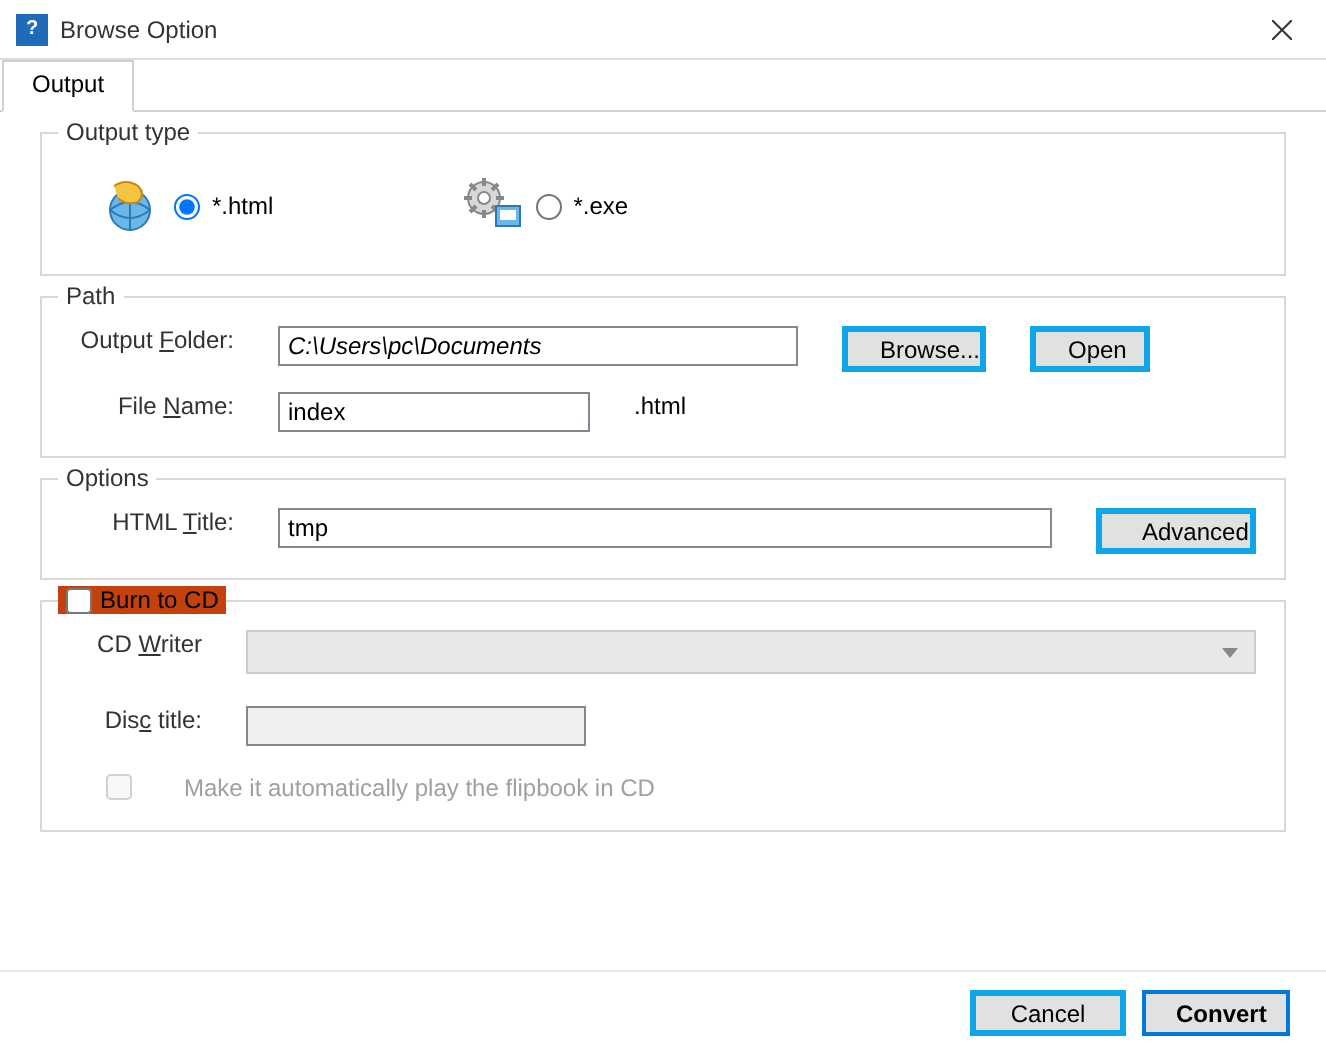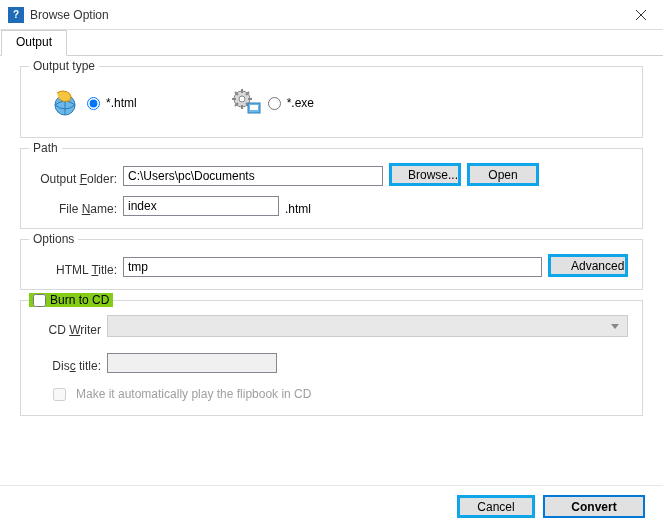--- a/index.html
+++ b/index.html
@@ -17,31 +17,31 @@
 .content { padding: 10px 20px 8px 20px; }
 
 .groupbox { border: 1px solid #d8d8d8; margin-bottom: 10px; padding: 14px 14px 12px 14px; position: relative; }
 .groupbox > .legend { position: absolute; top: -8px; left: 8px; background: #fff; padding: 0 4px; color: #333; }
 
 .outputrow { display: flex; align-items: center; gap: 11px; padding: 6px 14px; }
 .opt { display: flex; align-items: center; gap: 6px; }
 .opticon { width: 32px; height: 32px; }
 .radio { width: 13px; height: 13px; }
 
-.row { display: flex; align-items: flex-end; margin-bottom: 10px; gap: 6px; }
+.row { display: flex; align-items: flex-start; margin-bottom: 10px; gap: 22px; }
 .row:last-child { margin-bottom: 0; }
 .lbl { text-align: right; color: #333; }
 .lbl .ul { text-decoration: underline; }
 input[type=text] { border: 1px solid #828790; padding: 2px 4px; height: 20px; background: #fff; }
 input[disabled] { background: #f0f0f0; color: #888; }
 .btn { border: 3px solid #0ea5e9; background: #e1e1e1; height: 23px; padding: 0 16px; cursor: pointer; }
 .btn.icon { display: inline-flex; align-items: center; gap: 4px; }
 
 .cb { width: 13px; height: 13px; margin-right: 4px; }
-.cblegend { position: absolute; top: -8px; left: 8px; background: #84cc16; padding: 0 4px; display: flex; align-items: center; }
+.cblegend { position: absolute; top: -8px; left: 8px; background: #c2410c; padding: 0 4px; display: flex; align-items: center; }
 
 .disabled { color: #a0a0a0; }
 .combo { flex: 1; height: 22px; background: #e8e8e8; border: 1px solid #ccc; position: relative; }
 .combo::after { content: ""; position: absolute; right: 8px; top: 8px; border-left: 4px solid transparent; border-right: 4px solid transparent; border-top: 5px solid #888; }
 
 .footer { position: absolute; bottom: 0; left: 0; right: 0; height: 42px; display: flex; align-items: center; justify-content: flex-end; gap: 8px; padding-right: 18px; border-top: 1px solid #e8e8e8; }
 .footer .btn.default { border: 1px solid #0078d7; box-shadow: inset 0 0 0 1px #0078d7; font-weight: bold; }
 </style>
 </head>
 <body>
@@ -88,23 +88,23 @@
         <input type="radio" name="ot" class="radio" style="">
         <label>*.exe</label>
       </div>
     </div>
   </div>
 
   <div class="groupbox">
     <div class="legend">Path</div>
     <div class="row">
       <span class="lbl" style="width:82px"><span>Output </span><span class="ul">F</span><span>older:</span></span>
-      <input type="text" style="width: 260px;" value="C:\Users\pc\Documents">
+      <input type="text" style="width: 260px; font-style: italic;" value="C:\Users\pc\Documents">
       <button class="btn" style="width:72px">Browse...</button>
-      <button class="btn" style="width:72px">Open</button>
+      <button class="btn" style="width:60px">Open</button>
     </div>
     <div class="row">
       <span class="lbl" style="width:82px"><span>File </span><span class="ul">N</span><span>ame:</span></span>
       <input type="text" style="width: 156px;" value="index">
       <span>.html</span>
     </div>
   </div>
 
   <div class="groupbox">
     <div class="legend">Options</div>
@@ -136,14 +136,14 @@
     <div class="row disabled" style="margin-top:14px;margin-left:18px">
       <input type="checkbox" class="cb" disabled="" style="">
       <span>Make it automatically play the flipbook in CD</span>
     </div>
   </div>
 
 </div>
 
 <div class="footer">
   <button class="btn" style="width:78px">Cancel</button>
-  <button class="btn default" style="width:102px">Convert</button>
+  <button class="btn default" style="width:74px">Convert</button>
 </div>
 
 </body></html>

